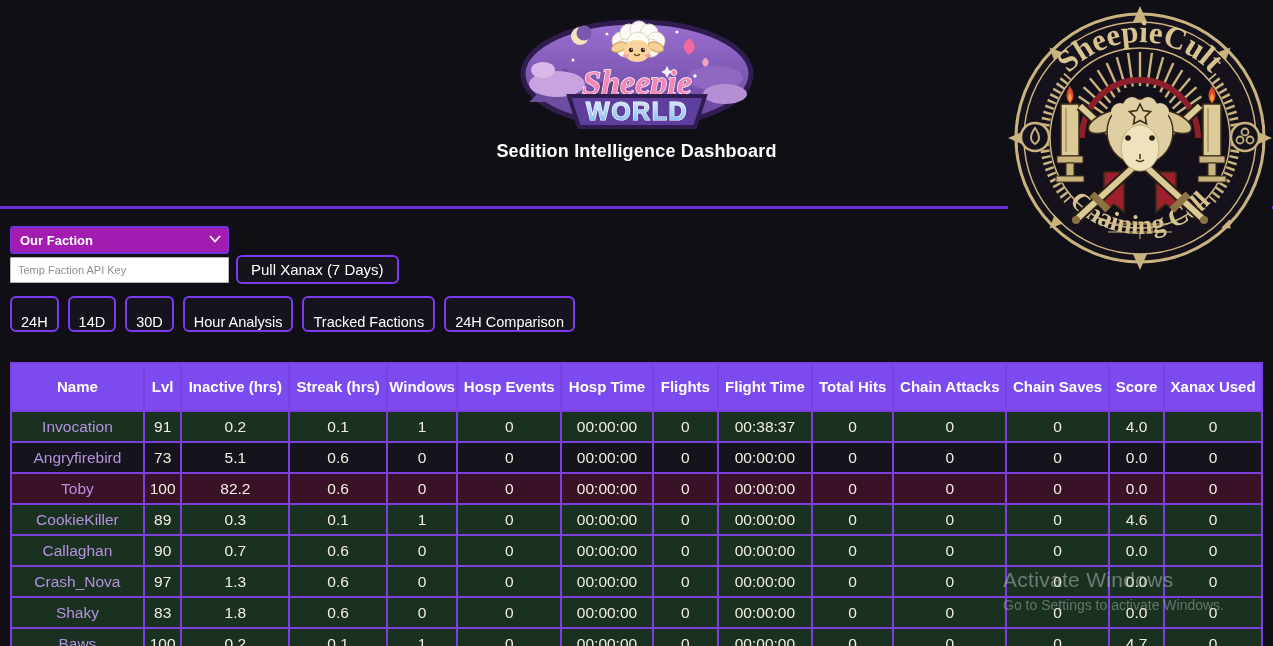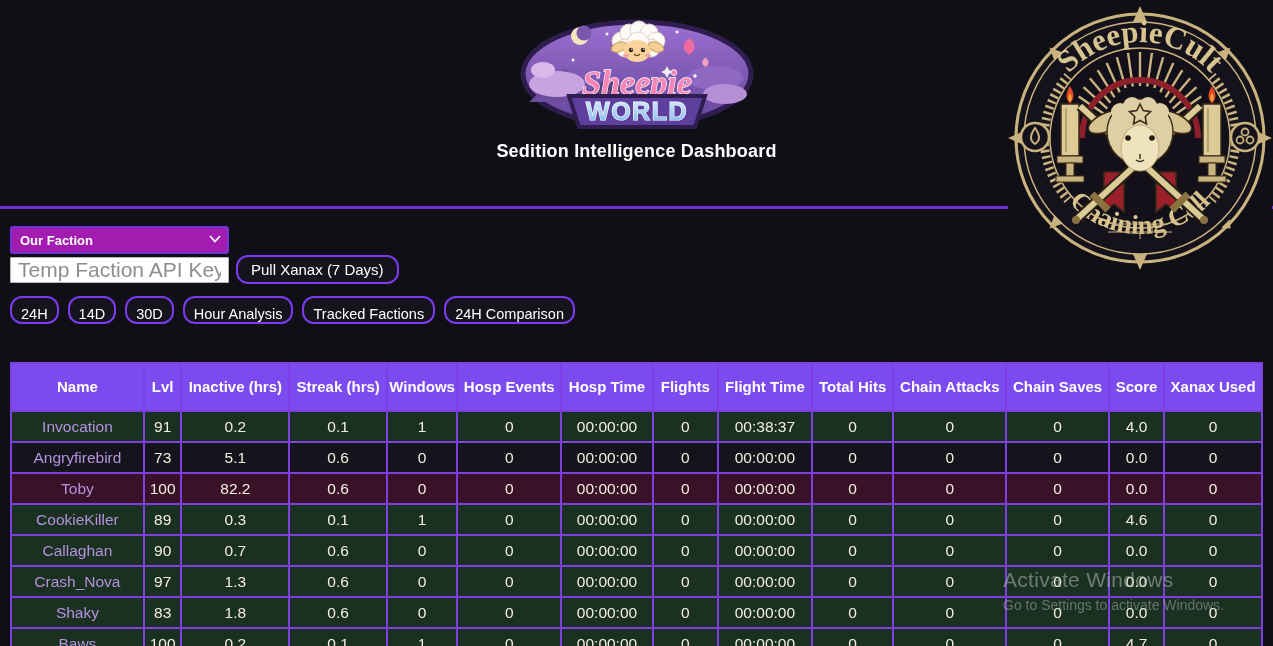--- a/index.html
+++ b/index.html
@@ -17,29 +17,29 @@
   
   .select-wrap { position:absolute; left:10px; top:226px; width:219px; height:28px; z-index:3; }
   .select-wrap select {
     width:100%; height:100%; background:#a21caf; color:#ffffff; font-size:13px; font-weight:bold;
     border:2px solid #6b35d8; border-radius:3px; padding:0 24px 0 8px;
     -webkit-appearance:none; appearance:none; font-family:"Liberation Sans", sans-serif; }
   .select-caret { position:absolute; right:8px; top:9px; pointer-events:none; }
 
   .api-input { position:absolute; left:10px; top:257px; width:219px; height:26px;
     background:#ffffff; border:1px solid #b9b9b9; border-radius:1px; padding:0 7px;
-    font-size:21px; color:#222; font-family:"Liberation Sans", sans-serif; }
+    font-size:11px; color:#222; font-family:"Liberation Sans", sans-serif; }
   .api-input::placeholder { color:#8e8e8e; }
 
-  .btn { background:#15141d; color:#ffffff; border:2px solid #7a3bf0; border-radius:12px;
+  .btn { background:#15141d; color:#ffffff; border:2px solid #7a3bf0; border-radius:6px;
     font-size:15px; font-family:"Liberation Sans", sans-serif; cursor:pointer; }
   .xanax-btn { position:absolute; left:236px; top:255px; height:29px; padding:0 13px; }
 
   .period-row { position:absolute; left:10px; top:296px; display:flex; gap:9px; }
-  .period-row .btn { height:28px; padding:8px 9px; font-size:14.5px; }
+  .period-row .btn { height:28px; padding:16px 9px; font-size:14.5px; }
 
   
   .stats-table { position:absolute; left:10px; top:362px; width:1253px;
     border-collapse:collapse; table-layout:fixed; }
   .stats-table th, .stats-table td { border:2px solid #7c3fe0; text-align:center; }
   .stats-table th { background:#7c4bf0; color:#ffffff; font-size:15px; font-weight:bold;
     line-height:1.3; height:48px; padding:2px 1px; }
   .stats-table td { height:31px; padding:2px 1px; font-size:15.5px; color:#f3efdf; }
   .stats-table td.name-cell { color:#b592dd; cursor:pointer;margin-left:37px; }
   tr.green  td { background:#1a3021; }

